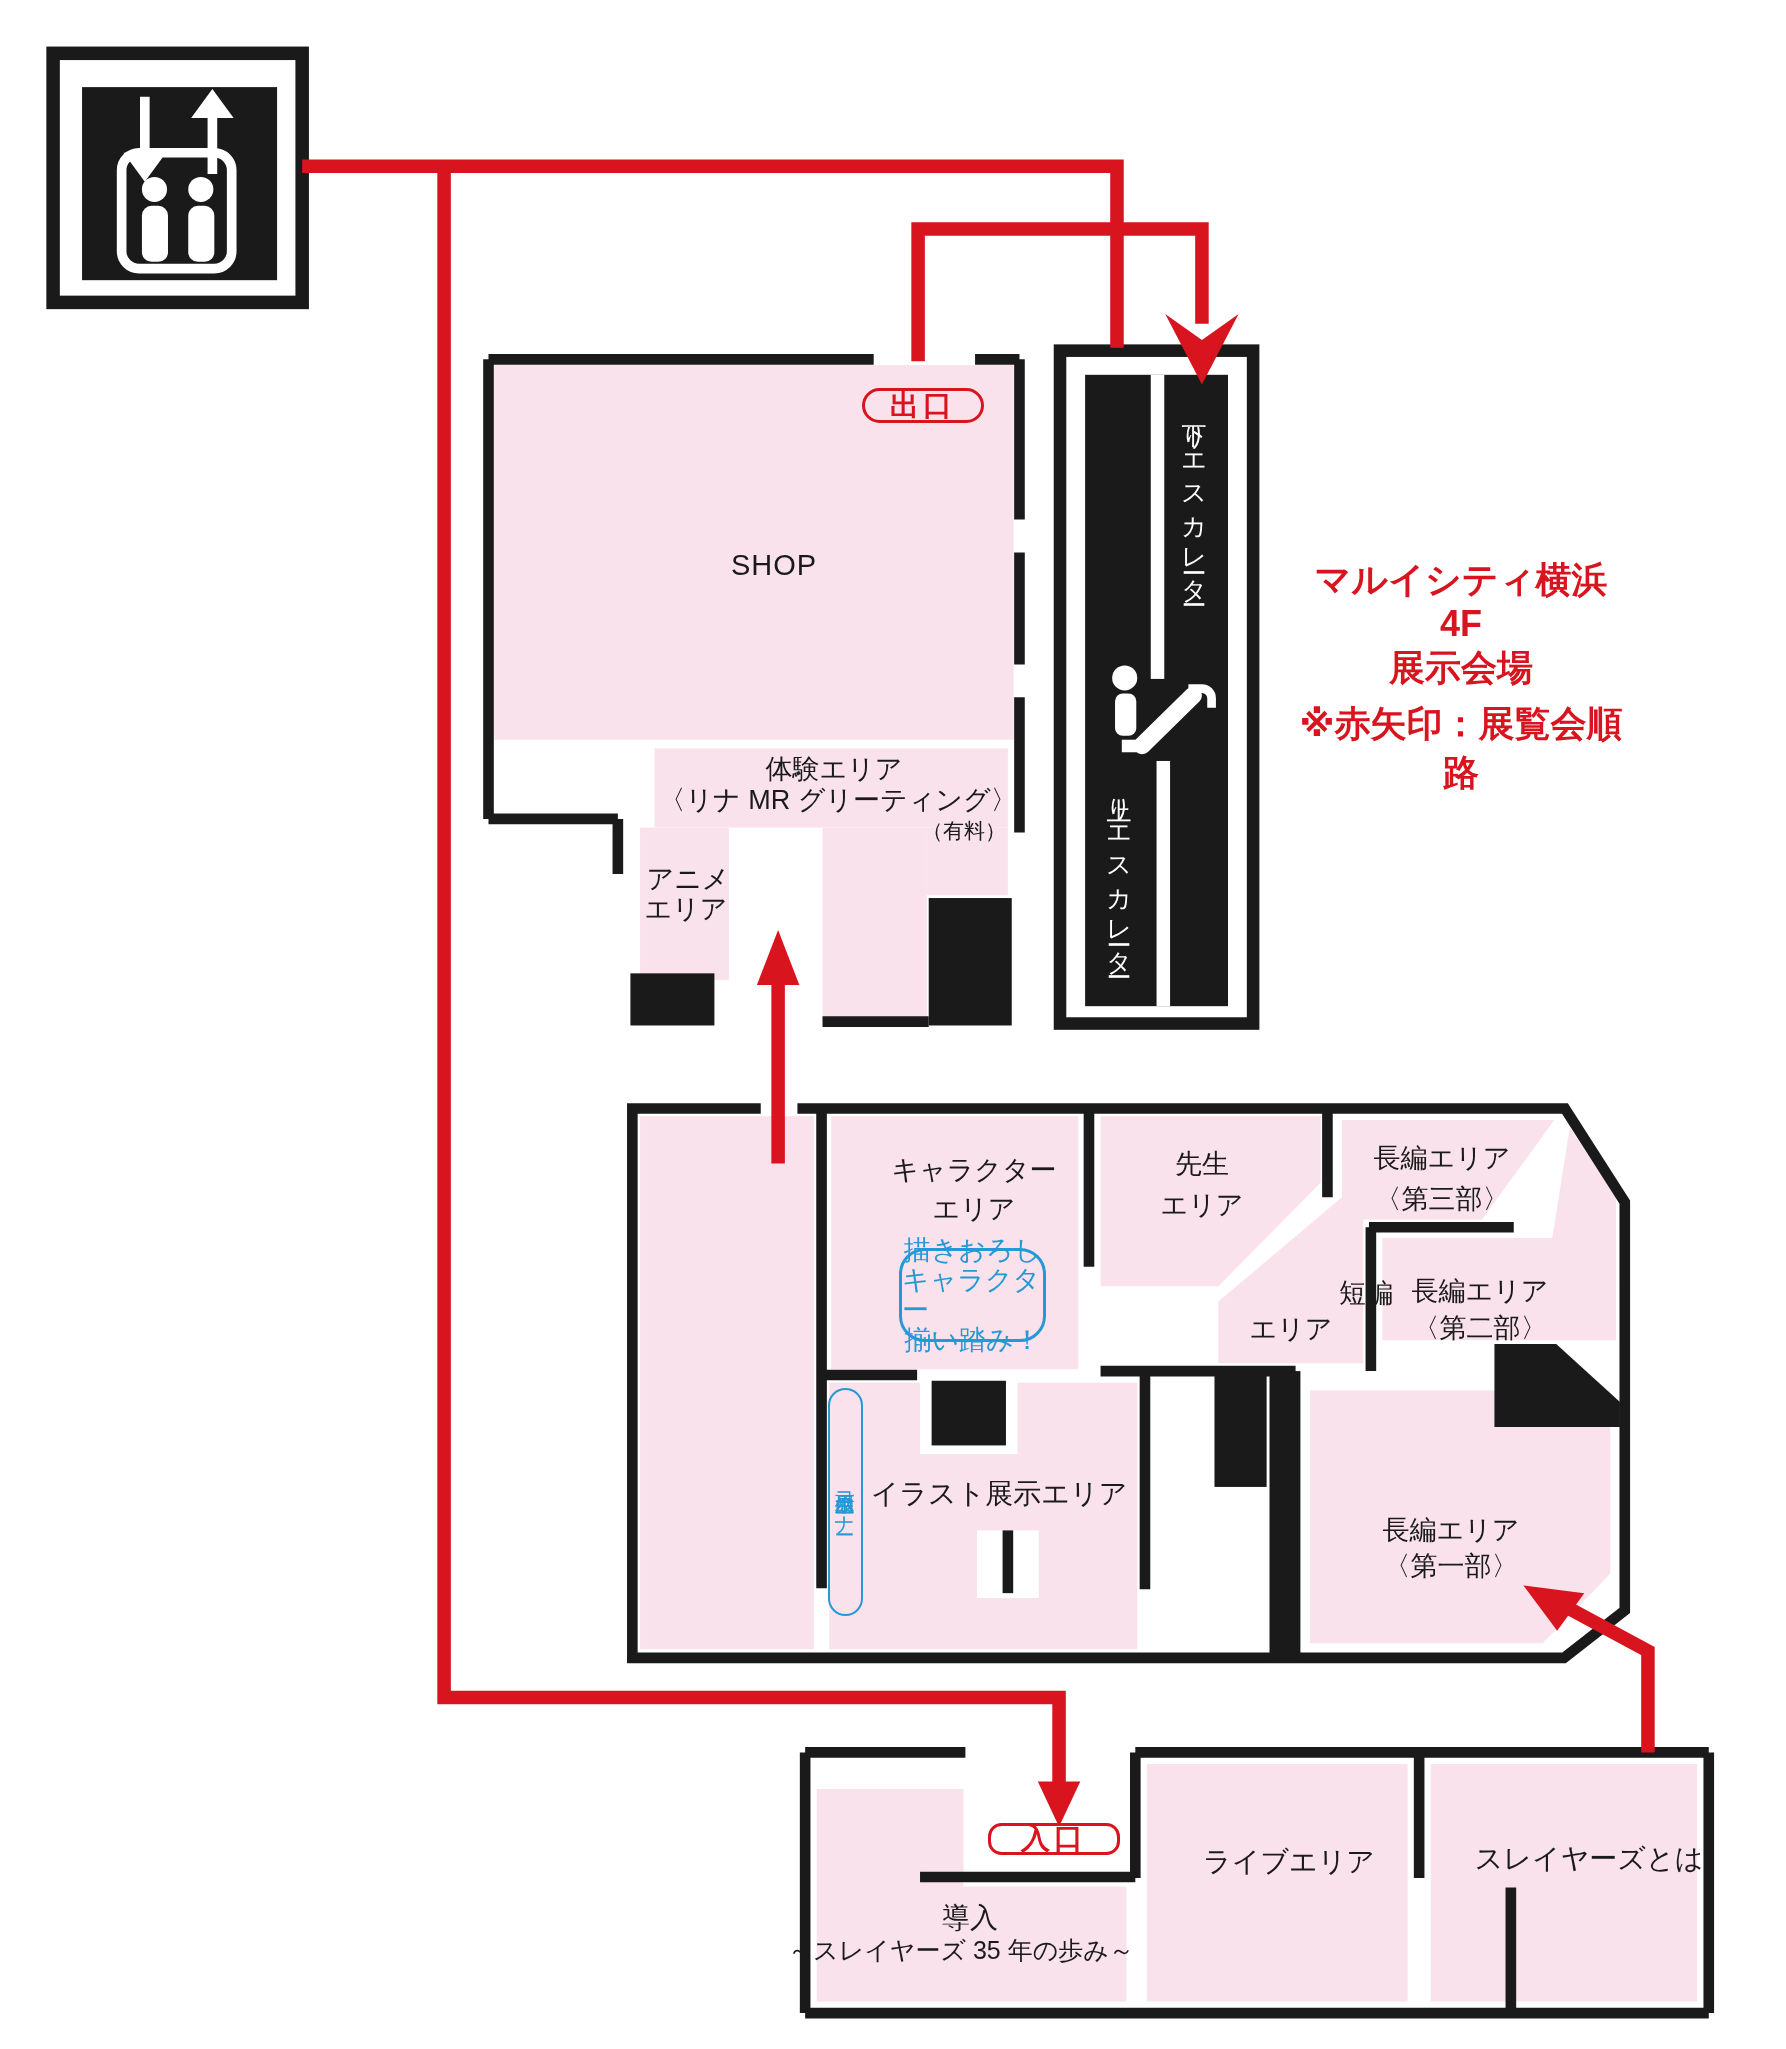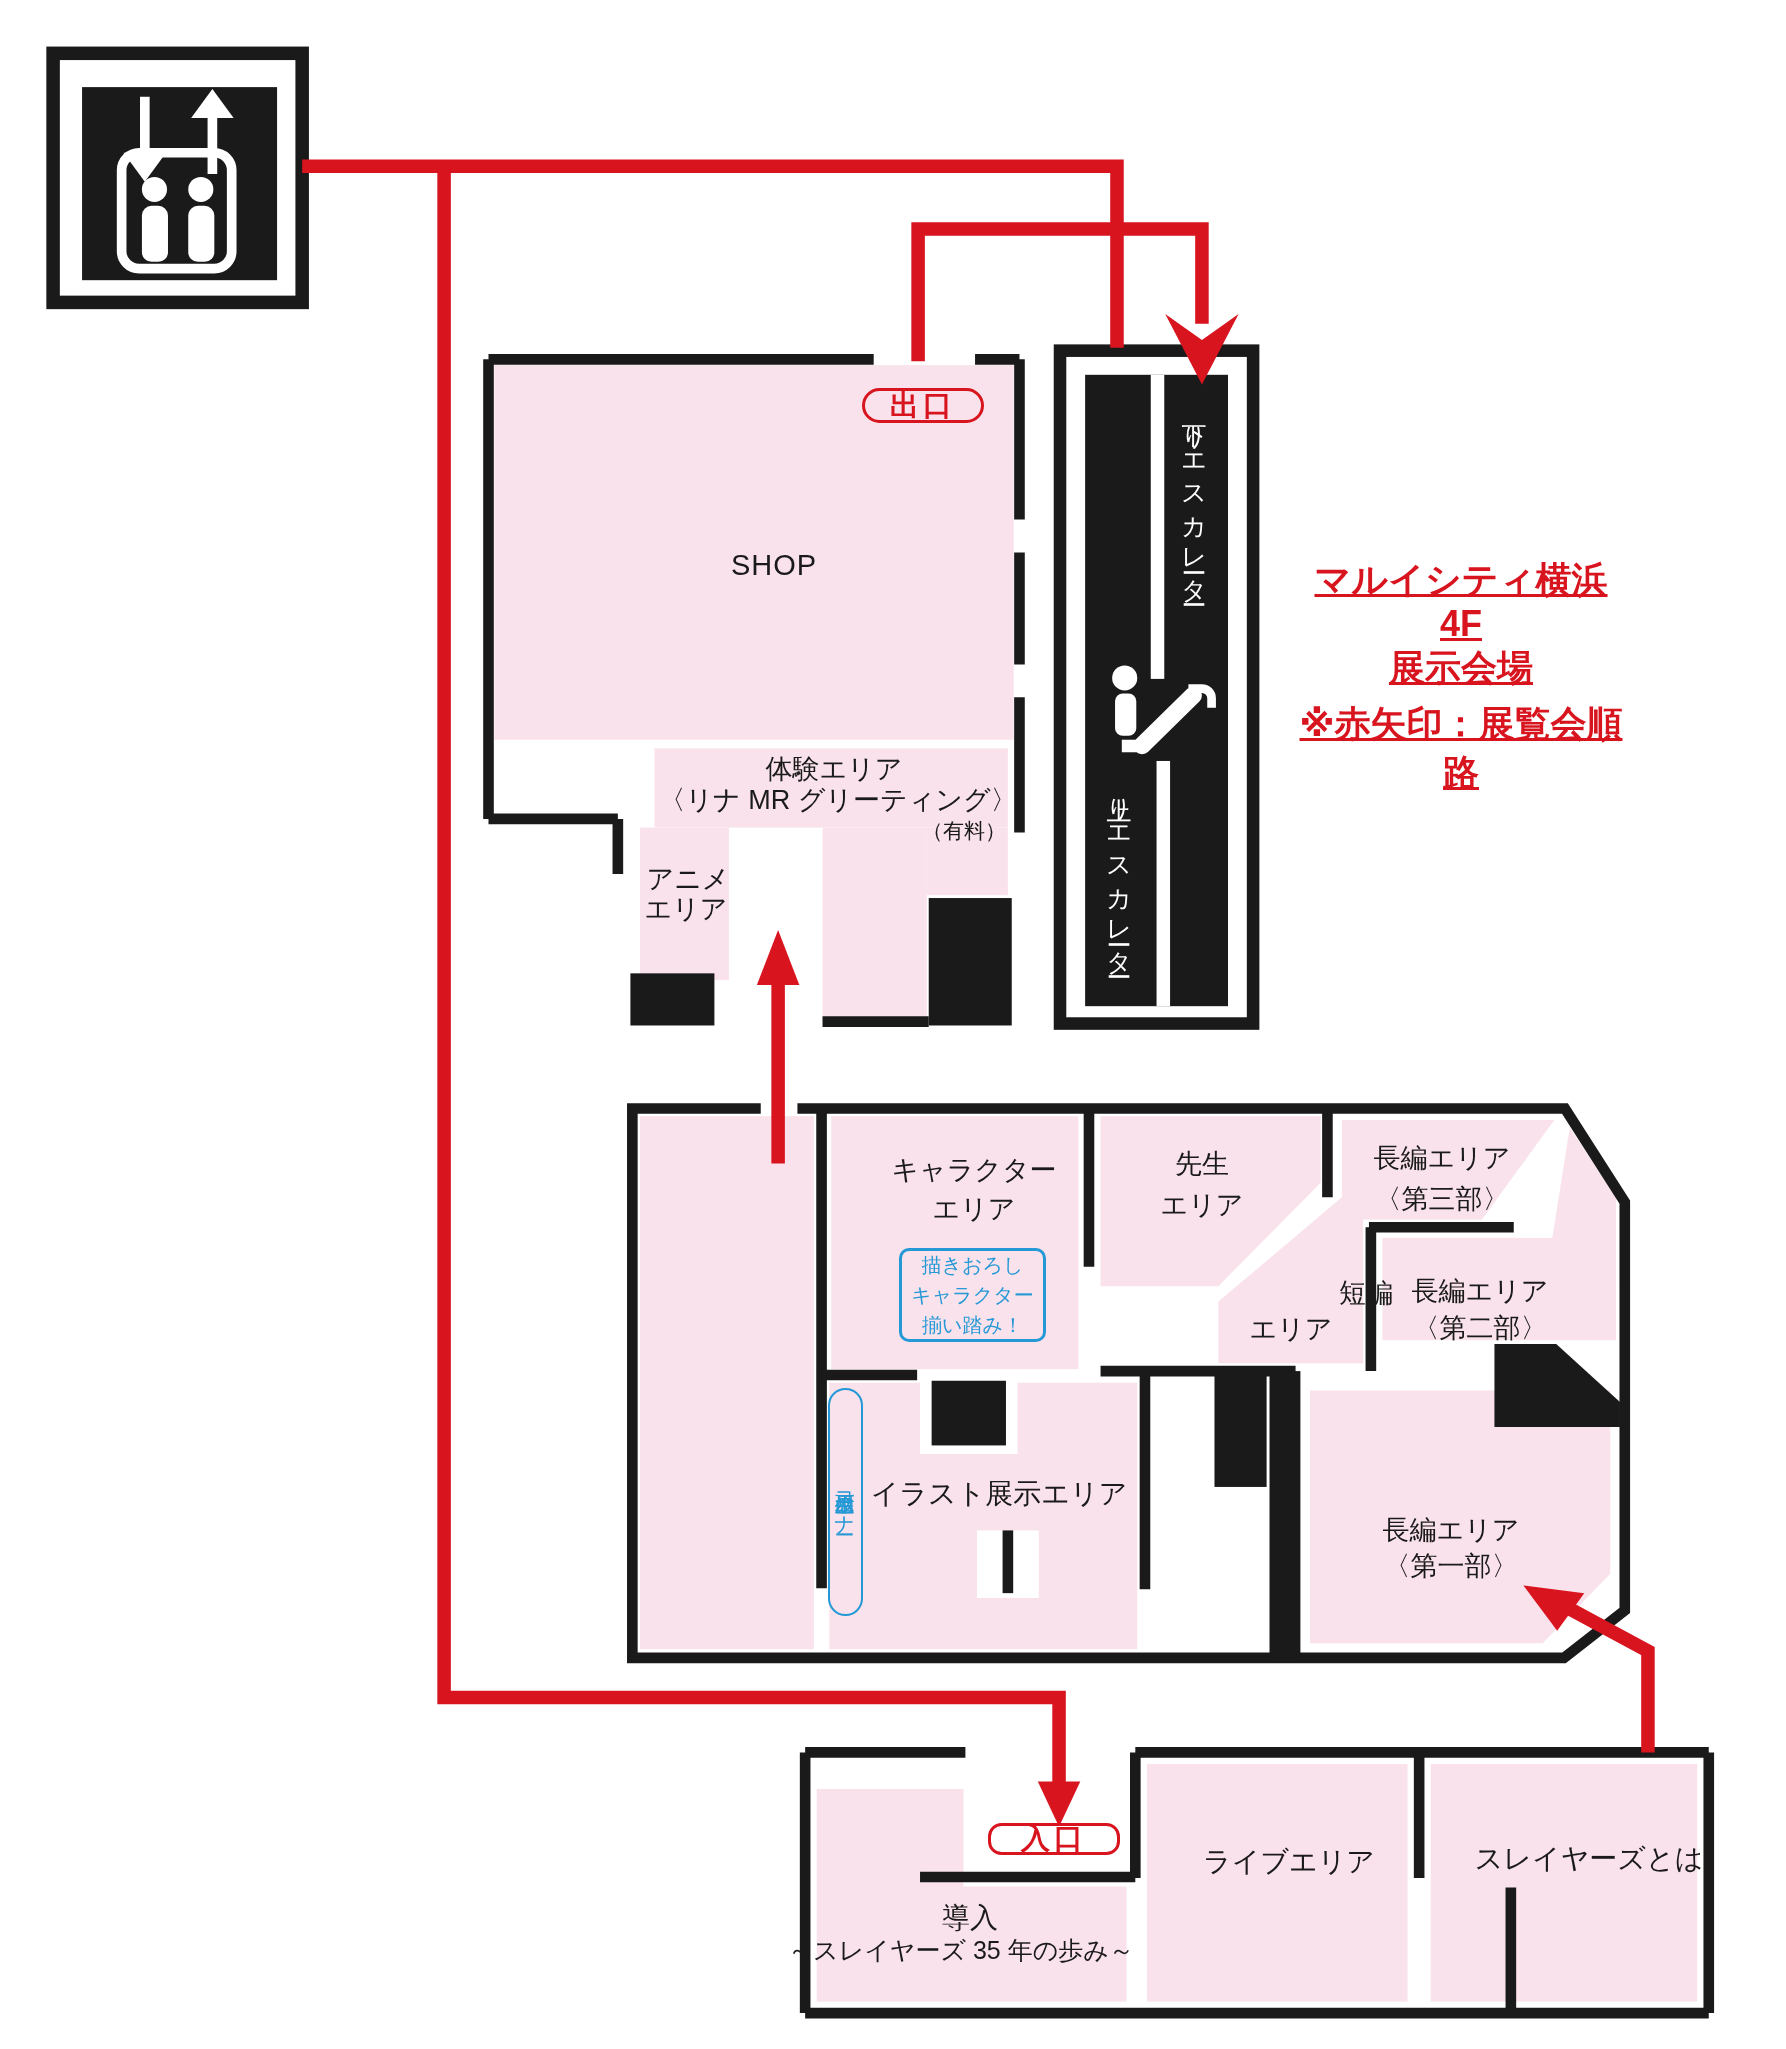--- a/index.html
+++ b/index.html
@@ -21,32 +21,32 @@
   .esc-txt{color:#ffffff;font-size:25px;transform:translateX(-50%);}
   .badge{
     position:absolute;display:flex;align-items:center;justify-content:center;
     border:3.9px solid #d8141e;border-radius:13.5px;color:#d8141e;
     font-weight:bold;font-size:29px;letter-spacing:3.9px;box-sizing:border-box;
   }
   .badge-exit{left:862px;top:388px;width:122px;height:35px;background:#f9e2eb;border-radius:20px;}
   .badge-entrance{left:988px;top:1823px;width:132px;height:32px;background:#ffffff;}
   .bluebox{
     position:absolute;left:899px;top:1248px;width:147px;height:94px;
-    border:3.9px solid #2599d6;border-radius:10px;color:#2599d6;
+    border:3.9px solid #2599d6;border-radius:26px;color:#2599d6;
     display:flex;flex-direction:column;align-items:center;justify-content:center;
-    font-size:20px;line-height:30px;box-sizing:border-box;background:transparent;
+    font-size:27px;line-height:30px;box-sizing:border-box;background:transparent;
   }
   .genga{
     left:828px;top:1388px;width:35px;height:228px;
     border:2.9px solid #2599d6;border-radius:17.4px;color:#2599d6;
     font-size:20px;letter-spacing:0;box-sizing:border-box;
     display:flex;align-items:center;justify-content:center;
   }
   .title-wrap{position:absolute;left:1461px;top:558px;transform:translateX(-50%);
-    text-align:center;color:#d8141e;font-weight:bold;text-decoration:underline;}
+    text-align:center;color:#d8141e;font-weight:bold;}
   .title-l1,.title-l2{font-size:36px;line-height:44px;}
   .title-note{font-size:36px;margin-top:9.7px;}
 </style>
 </head>
 <body>
 
 <div id="stage">
 
   <svg id="plan" width="1786" height="2050" viewBox="0 0 1850 2123">
 

